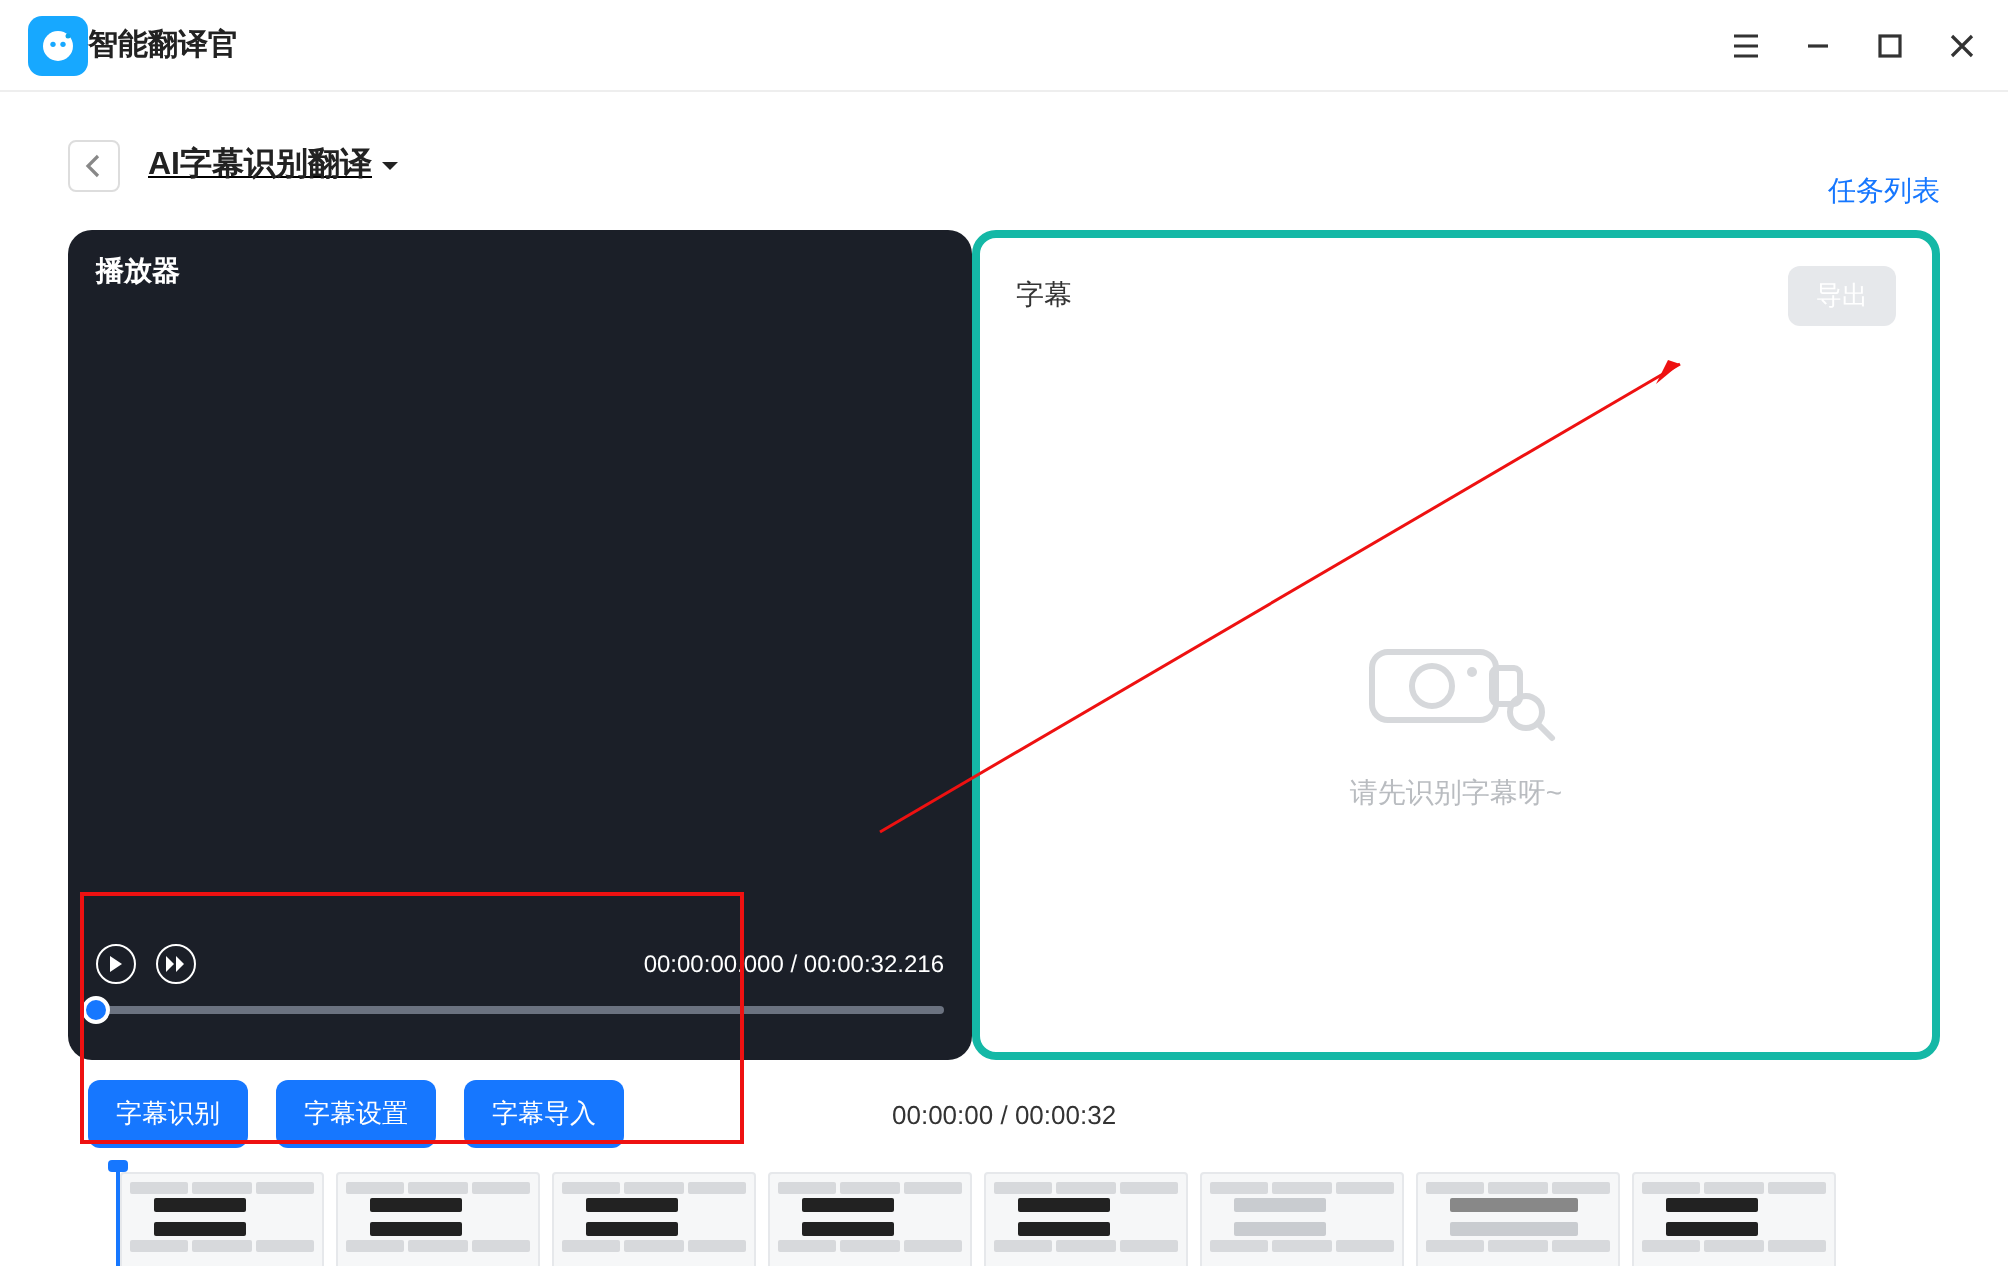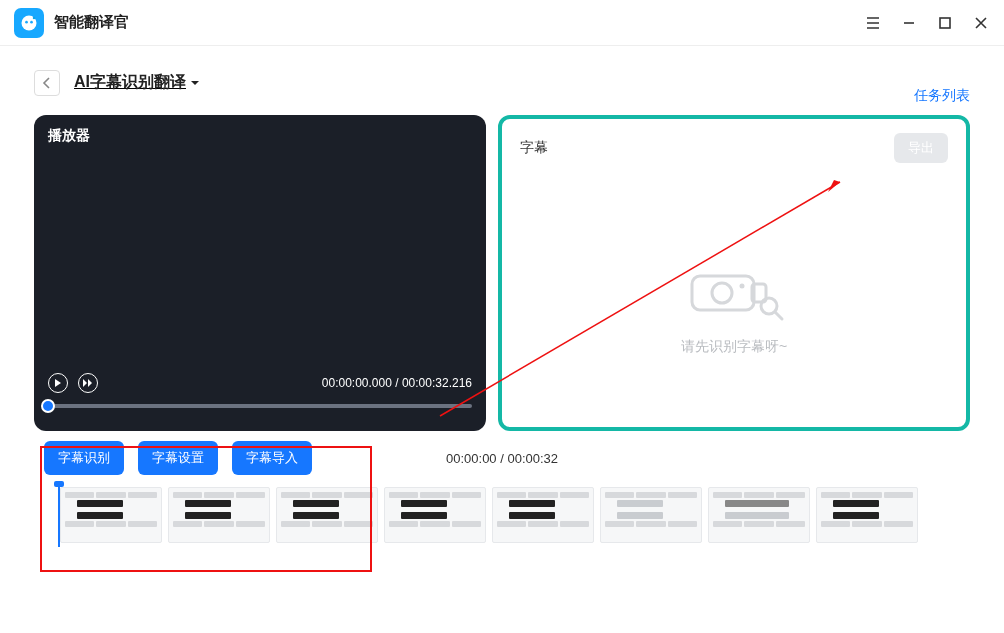--- a/index.html
+++ b/index.html
@@ -1,35 +1,35 @@
 <!DOCTYPE html>
 <html><head>
 <meta charset="utf-8">
 <style>
 * { margin: 0; padding: 0; box-sizing: border-box; font-family: "Microsoft YaHei", sans-serif; }
 body { background: #fff; width: 1004px; height: 633px; overflow: hidden; position: relative; }
 
 
 .titlebar { display: flex; align-items: center; justify-content: space-between; padding: 8px 14px; border-bottom: 1px solid #eee; height: 46px; }
-.titlebar-left { display: flex; align-items: center; gap: 10px; }
+.titlebar-left { display: flex; align-items: center; }
 .app-logo { width: 30px; height: 30px; background: #17a8ff; border-radius: 7px; display: flex; align-items: center; justify-content: center; }
 .app-logo svg { width: 20px; height: 20px; }
 .app-title { font-size: 15px; font-weight: 600; color: #222; }
 .titlebar-right { display: flex; align-items: center; gap: 18px; }
 .win-btn { width: 18px; height: 18px; cursor: pointer; display: flex; align-items: center; justify-content: center; color: #333; }
 
 
 .breadcrumb-bar { display: flex; align-items: center; justify-content: space-between; padding: 14px 34px 10px 34px; }
 .breadcrumb-left { display: flex; align-items: center; gap: 14px; text-decoration: underline; }
 .back-btn { width: 26px; height: 26px; border: 1px solid #ddd; border-radius: 4px; display: flex; align-items: center; justify-content: center; cursor: pointer; color: #666; }
 .crumb-title { font-size: 16px; font-weight: 600; color: #222; display: flex; align-items: center; gap: 4px; }
 .task-list-link { color: #1677ff; font-size: 14px; cursor: pointer; margin-top: 27px; }
 
 
-.main-row { display: flex; gap: 12px; padding: 0 34px; height: 316px; }
+.main-row { display: flex; gap: 0; padding: 0 34px; height: 415px; }
 .player-panel { flex: 0 0 452px; background: #1b1f28; border-radius: 12px; position: relative; overflow: hidden; display: flex; flex-direction: column; }
 .player-header { color: #fff; font-size: 14px; font-weight: 600; padding: 12px 14px; }
 .player-body { flex: 1; }
 .player-controls { padding: 0 14px 22px 14px; }
 .ctrl-row { display: flex; align-items: center; justify-content: space-between; margin-bottom: 10px; }
 .ctrl-btns { display: flex; gap: 10px; }
 .play-circ { width: 20px; height: 20px; border: 1.6px solid #fff; border-radius: 50%; display: flex; align-items: center; justify-content: center; cursor: pointer; }
 .time-text { color: #fff; font-size: 12px; }
 .progress { position: relative; height: 6px; }
 .progress-track { position: absolute; left: 0; right: 0; top: 50%; transform: translateY(-50%); height: 4px; background: #6b7280; border-radius: 2px; }

